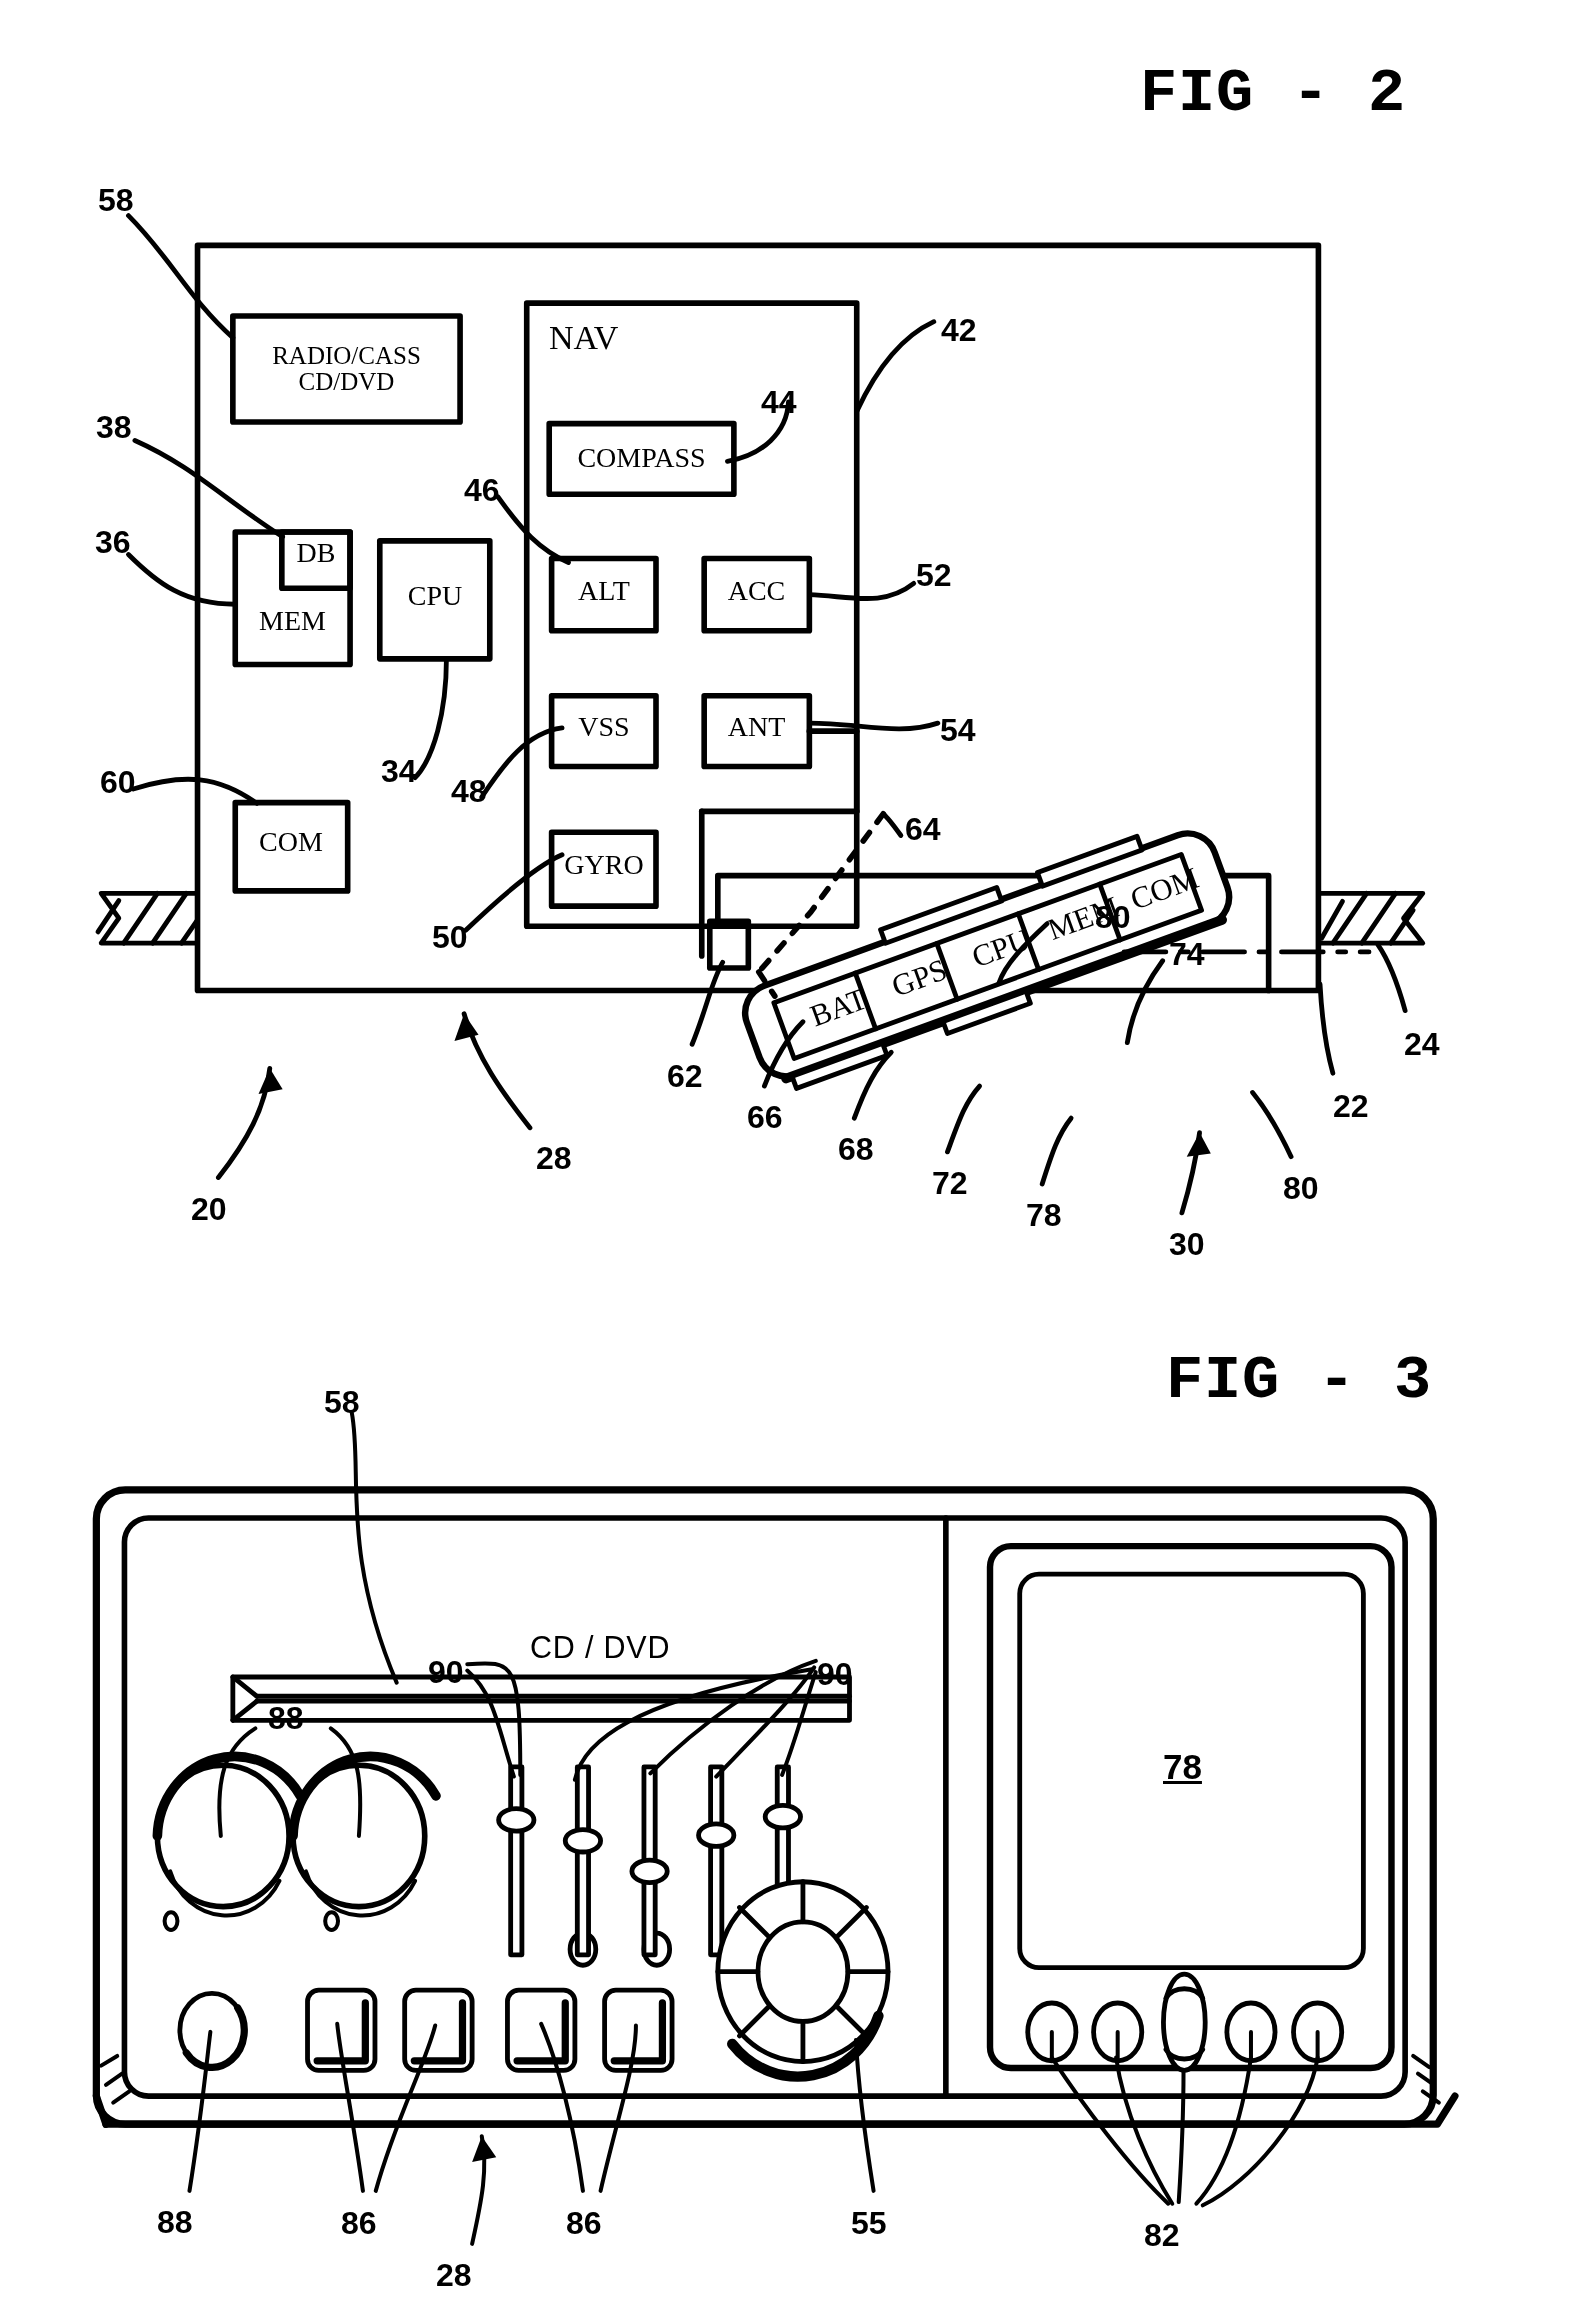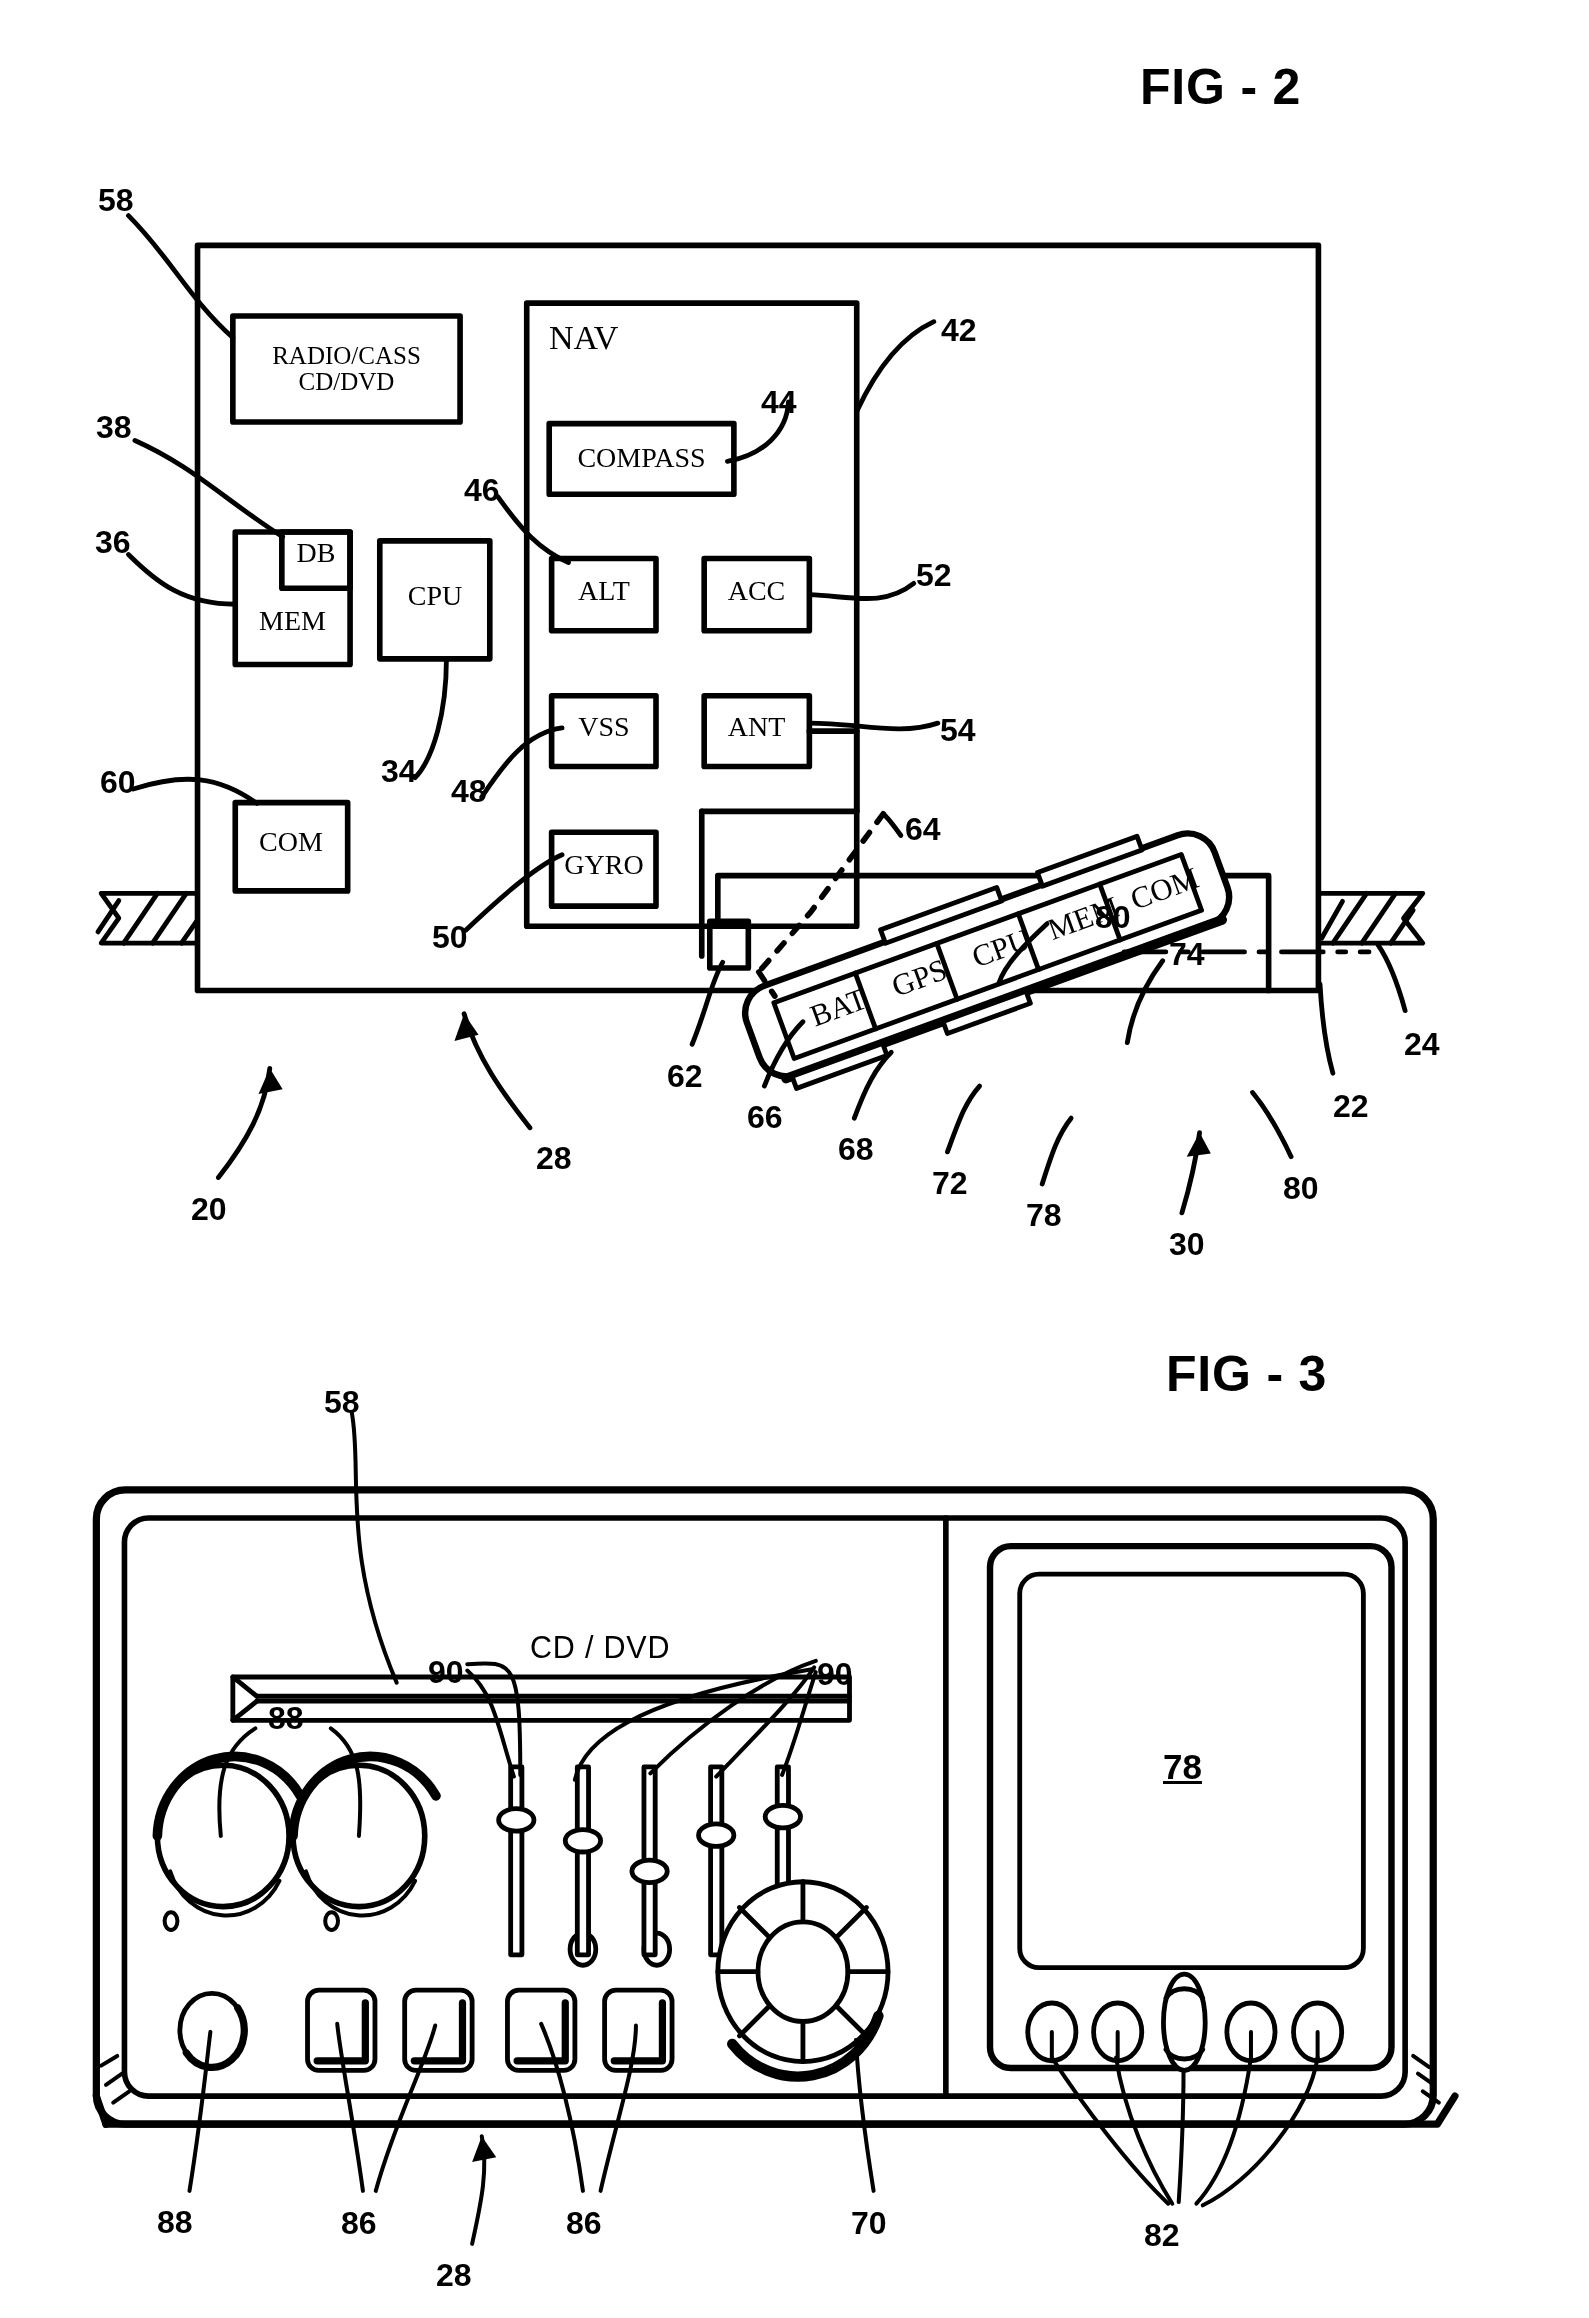--- a/index.html
+++ b/index.html
@@ -22,23 +22,23 @@
   svg.fig {
     position: absolute;
     left: 0;
     top: 0;
     width: 1589px;
     height: 2319px;
     overflow: visible;
   }
   .figtitle {
     position: absolute;
-    font-family: Liberation Sans, sans-serif;
+    font-family: Liberation Mono, monospace;
     font-weight: bold;
-    font-size: 50px;
+    font-size: 62px;
     letter-spacing: 0.8px;
     white-space: nowrap;
   }
   #fig2-title { left: 1140px; top: 58px; }
   #fig3-title { left: 1166px; top: 1345px; }
 
   .boxlabel {
     position: absolute;
     font-family: "Liberation Serif", serif;
     font-size: 28px;
@@ -417,18 +417,18 @@
 
   <div id="fig3-refs">
       <div class="refnum" style="left: 324px; top: 1384px;">58</div>
       <div class="refnum" style="left: 268px; top: 1700px;">88</div>
       <div class="refnum" style="left: 428px; top: 1654px;">90</div>
       <div class="refnum" style="left: 817px; top: 1656px;">90</div>
       <div class="refnum" style="left: 157px; top: 2204px;">88</div>
       <div class="refnum" style="left: 341px; top: 2205px;">86</div>
       <div class="refnum" style="left: 436px; top: 2257px;">28</div>
       <div class="refnum" style="left: 566px; top: 2205px;">86</div>
-      <div class="refnum" style="left: 851px; top: 2205px;">70</div>
+      <div class="refnum" style="left: 851px; top: 2205px;">55</div>
       <div class="refnum" style="left: 1144px; top: 2217px;">82</div>
     </div>
 
 </div>
 
 
 </body></html>

